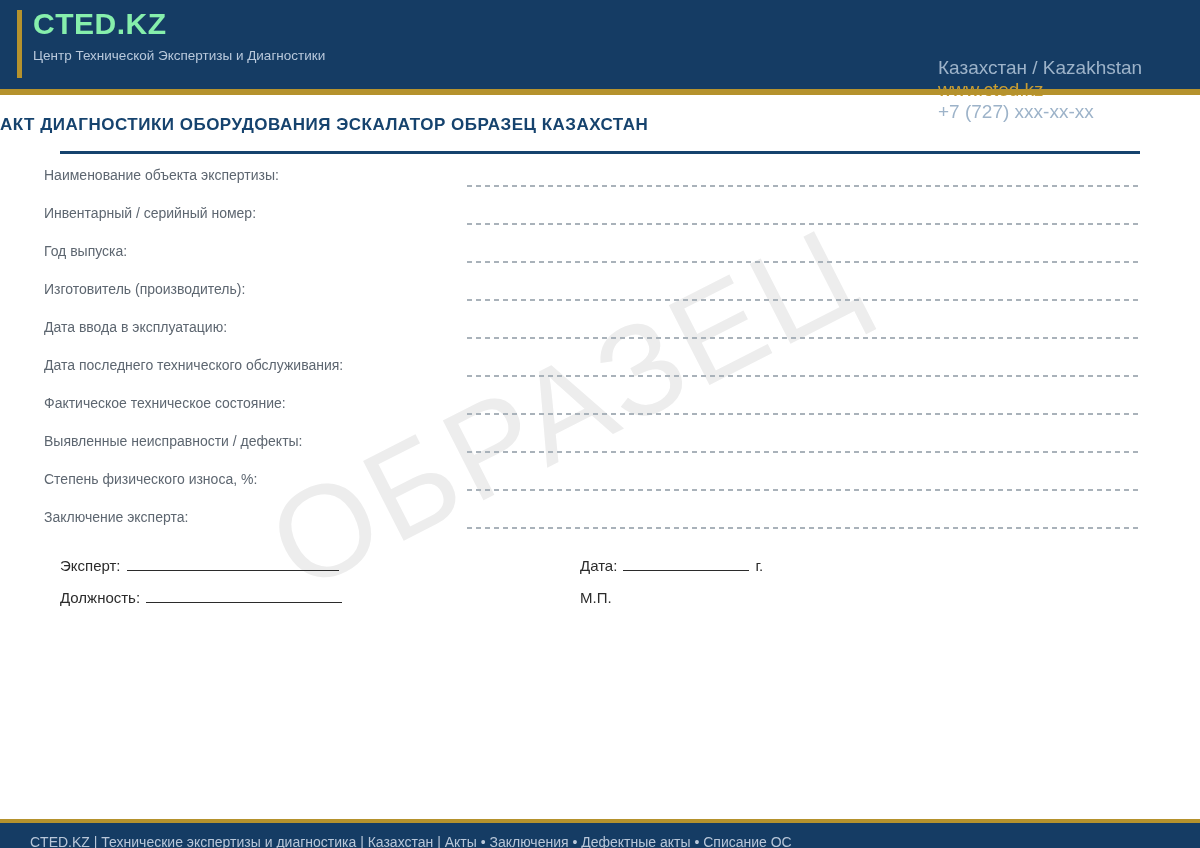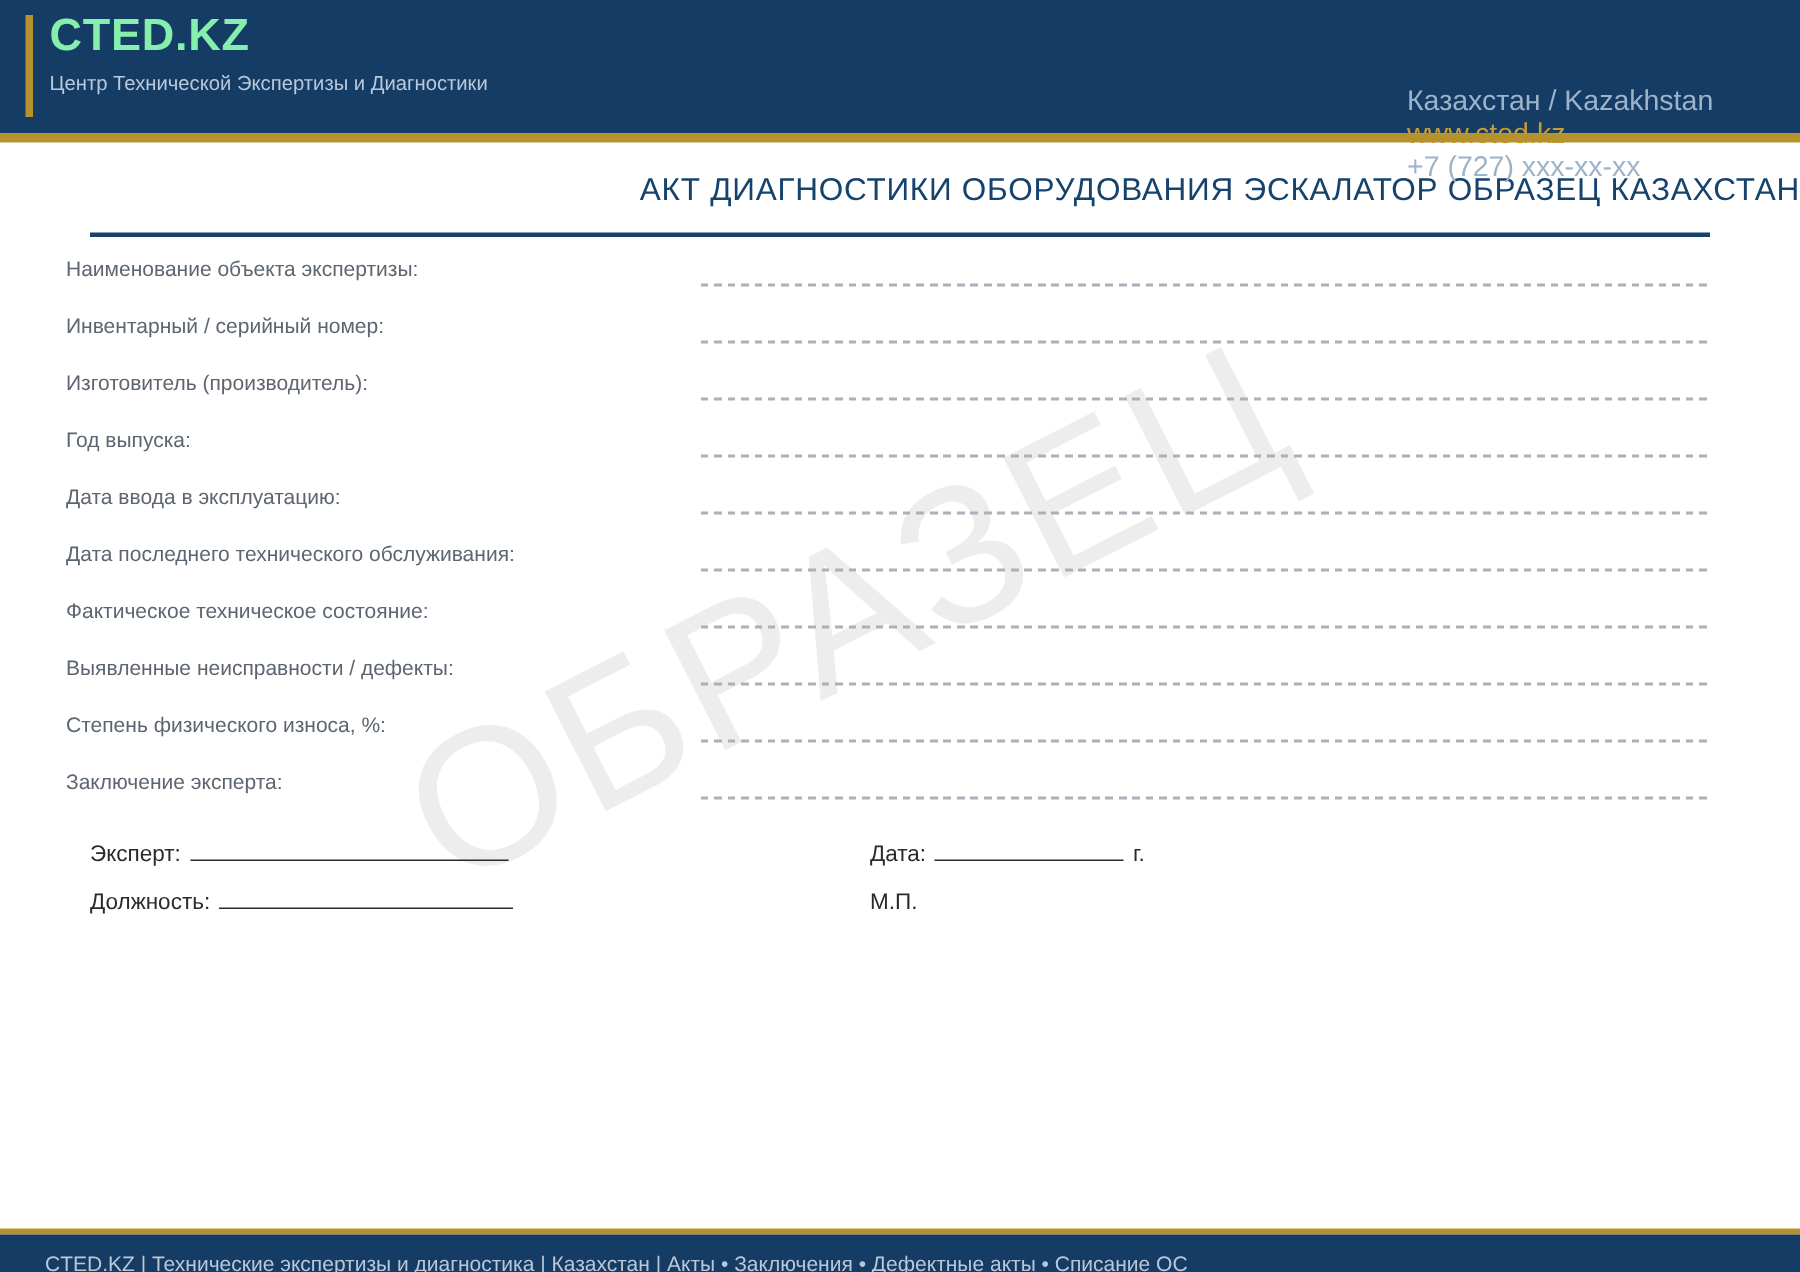--- a/index.html
+++ b/index.html
@@ -20,22 +20,22 @@
 
   
   .watermark { position:absolute; left:165px; top:258px; width:800px; height:300px;
                display:flex; align-items:center; justify-content:center;
                transform:rotate(-27deg); font-size:130px; font-weight:400;
                color:#ededed; letter-spacing:4px; z-index:0; white-space:nowrap;
                user-select:none; pointer-events:none; }
 
   
   .doc { position:relative; z-index:1; }
-  .doc-title { margin-top:20px; text-align:right; font-size:21px; letter-spacing:.5px;
-               color:#16436e; font-weight:400; }
+  .doc-title { margin-top:20px; text-align:left; font-size:17px; letter-spacing:.5px;
+               color:#16436e; font-weight:700; }
   .title-rule { margin:16px 60px 0 60px; height:3px; background:#16436e; }
 
   .form { margin:8px 60px 0 44px; }
   .row { display:flex; height:38px; }
   .row .label { width:423px; padding-top:5px; font-size:14px; color:#5d6670; }
   .row .dashline { flex:1; align-self:flex-end; height:2px; margin-bottom:13px;
                    background:repeating-linear-gradient(90deg,#a9b2ba 0 5px,transparent 5px 9px); }
 
   
   .sig { margin:8px 60px 0 60px; display:flex; font-size:15px; color:#2b2b2b; }
@@ -78,25 +78,25 @@
   <div class="form" id="form-rows">
       <div class="row">
         <div class="label">Наименование объекта экспертизы:</div>
         <div class="dashline"></div>
       </div>
       <div class="row">
         <div class="label">Инвентарный / серийный номер:</div>
         <div class="dashline"></div>
       </div>
       <div class="row">
-        <div class="label">Изготовитель (производитель):</div>
+        <div class="label">Год выпуска:</div>
         <div class="dashline"></div>
       </div>
       <div class="row">
-        <div class="label">Год выпуска:</div>
+        <div class="label">Изготовитель (производитель):</div>
         <div class="dashline"></div>
       </div>
       <div class="row">
         <div class="label">Дата ввода в эксплуатацию:</div>
         <div class="dashline"></div>
       </div>
       <div class="row">
         <div class="label">Дата последнего технического обслуживания:</div>
         <div class="dashline"></div>
       </div>

